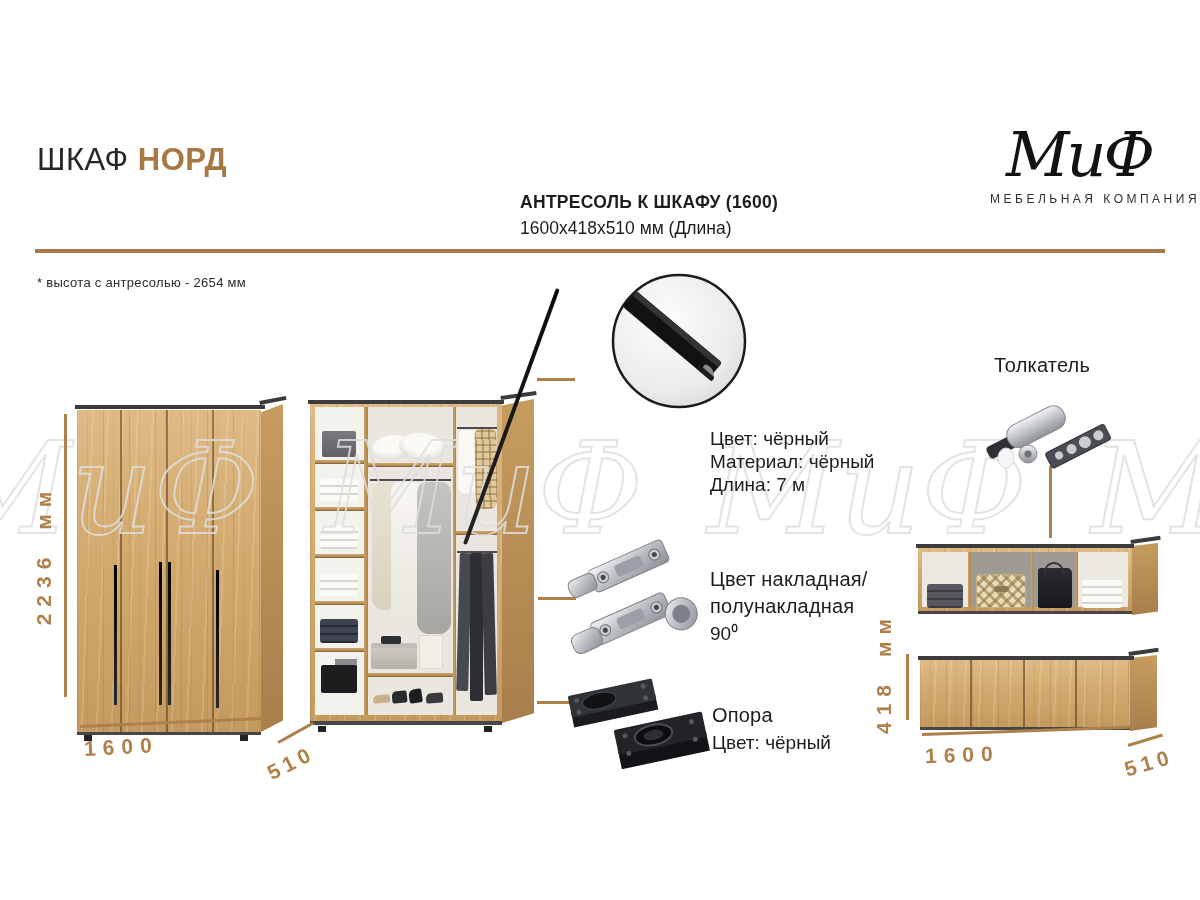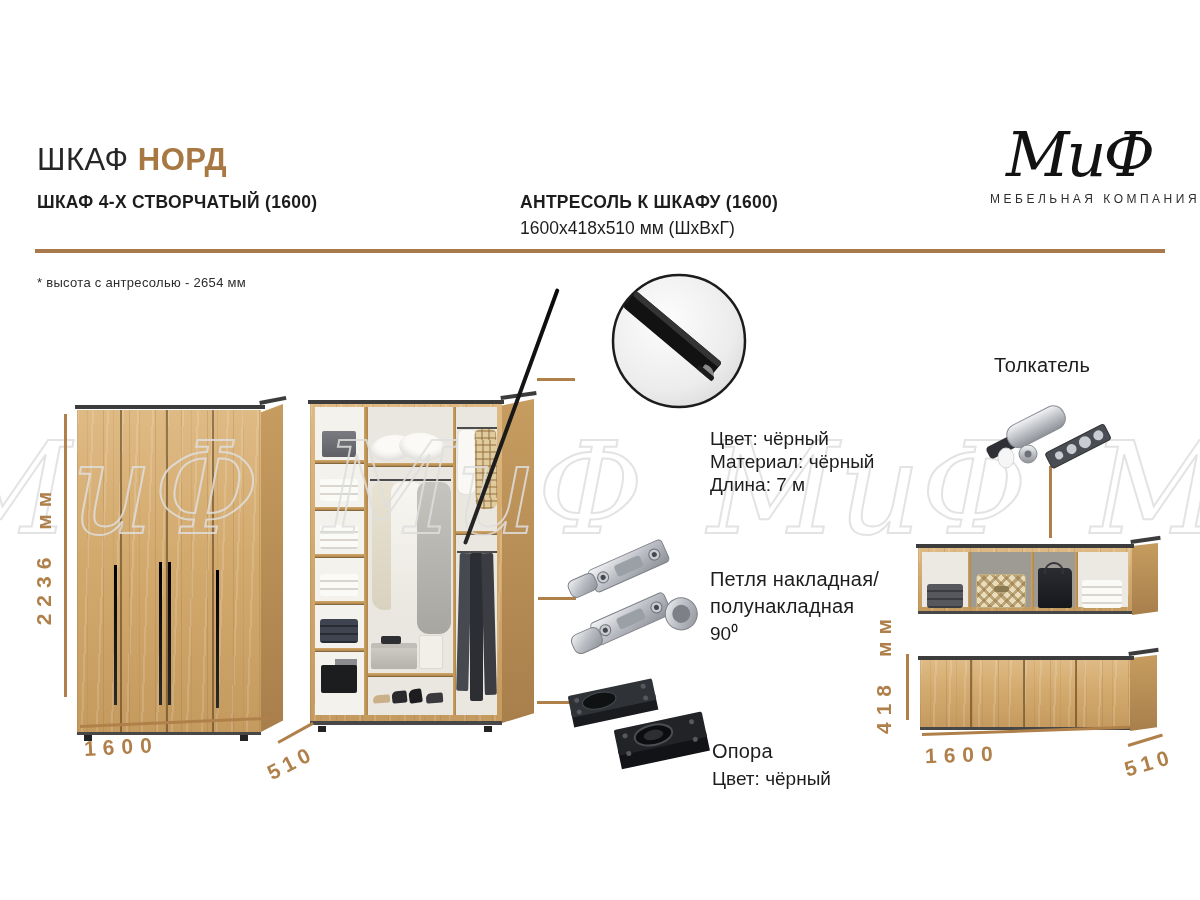--- a/index.html
+++ b/index.html
@@ -69,25 +69,24 @@
 <body>
 
 <div class="canvas">
 
   <div class="page-title">
     <span class="t1">ШКАФ</span>
     <span class="t2">НОРД</span>
   </div>
 
   <div class="product" style="left:37px;">
-    <div class="p-name">ШКАФ 4-Х СТВОРЧАТЫЙ (1600)</div>
   </div>
   <div class="product" style="left:520px;">
     <div class="p-name">АНТРЕСОЛЬ К ШКАФУ (1600)</div>
-    <div class="p-size">1600х418х510 мм (ШхВхГ)</div>
+    <div class="p-size">1600х418х510 мм (Длина)</div>
   </div>
 
   <div class="brand">
     <div class="logo">МиФ</div>
     <div class="tagline">МЕБЕЛЬНАЯ  КОМПАНИЯ</div>
   </div>
 
   <div class="divider"></div>
   <div class="footnote">* высота с антресолью - 2654 мм</div>
 
@@ -225,21 +224,21 @@
       <circle cx="36" cy="28" r="5.5" fill="#caccd1" stroke="#6c6f75"></circle>
         <circle cx="36" cy="28" r="2.5" fill="#45484c"></circle>
       <circle cx="92" cy="28" r="5.5" fill="#caccd1" stroke="#6c6f75"></circle>
         <circle cx="92" cy="28" r="2.5" fill="#45484c"></circle>
       <circle cx="112" cy="44" r="16" fill="url(#met)" stroke="#7e8187"></circle>
       <circle cx="112" cy="44" r="9" fill="#7d8086"></circle>
       <rect x="0" y="20" width="30" height="20" rx="7" fill="url(#met)" stroke="#7e8187"></rect>
     </g>
   </svg>
   <div class="hw-text" style="top:544px;">
-    <div class="hw-title">Петля накладная/</div>
+    <div class="hw-title">Цвет накладная/</div>
     <div class="hw-title">полунакладная</div>
     <div class="hw-line" style="margin-top:2px;">90⁰</div>
   </div>
 
   <svg class="hw-img" style="left:558px; top:650px;" width="156" height="118" viewBox="0 0 156 118">
     <g transform="rotate(-12 60 40)">
       <rect x="14" y="30" width="86" height="16" fill="#1a1b1e"></rect>
       <rect x="14" y="14" width="86" height="22" rx="2" fill="#2f3237"></rect>
       <ellipse cx="44" cy="25" rx="17" ry="8" fill="#101113" stroke="#4a4d52"></ellipse>
       <circle cx="22" cy="20" r="2.5" fill="#55585c"></circle>
@@ -251,21 +250,21 @@
       <rect x="14" y="34" width="90" height="20" fill="#121316"></rect>
       <rect x="14" y="14" width="90" height="26" rx="2" fill="#212327"></rect>
       <ellipse cx="52" cy="27" rx="19" ry="10" fill="#0c0d0f" stroke="#4a4d52" stroke-width="2"></ellipse>
       <ellipse cx="52" cy="27" rx="10" ry="5" fill="#2c2e32"></ellipse>
       <circle cx="24" cy="22" r="2.5" fill="#55585c"></circle>
         <circle cx="92" cy="22" r="2.5" fill="#55585c"></circle>
       <circle cx="24" cy="40" r="2.5" fill="#55585c"></circle>
         <circle cx="92" cy="40" r="2.5" fill="#55585c"></circle>
     </g>
   </svg>
-  <div class="hw-text" style="left:712px; top:716px;">
+  <div class="hw-text" style="left:712px; top:680px;">
     <div class="hw-title">Опора</div>
     <div class="hw-line" style="margin-top:2px;">Цвет: чёрный</div>
   </div>
 
   <div class="hw-title" style="position:absolute; left:962px; top:330px; width:160px; text-align:center; z-index:8;">Толкатель</div>
   <svg class="hw-img" style="left:976px; top:348px;" width="150" height="104" viewBox="0 0 150 104">
     <defs>
       <linearGradient id="silv" x1="0" y1="0" x2="0" y2="1">
         <stop offset="0" stop-color="#f2f3f5"></stop>
           <stop offset=".45" stop-color="#c3c6cb"></stop>

